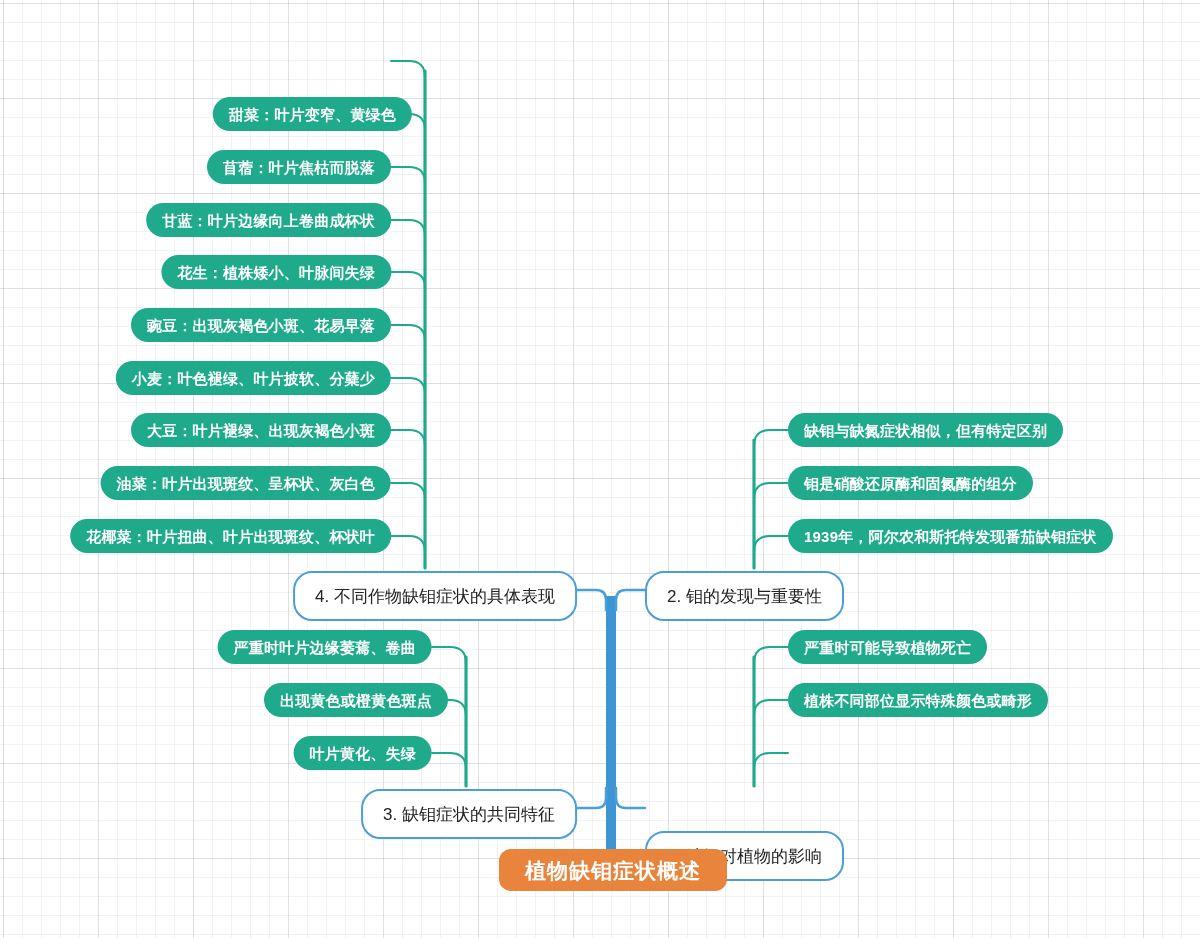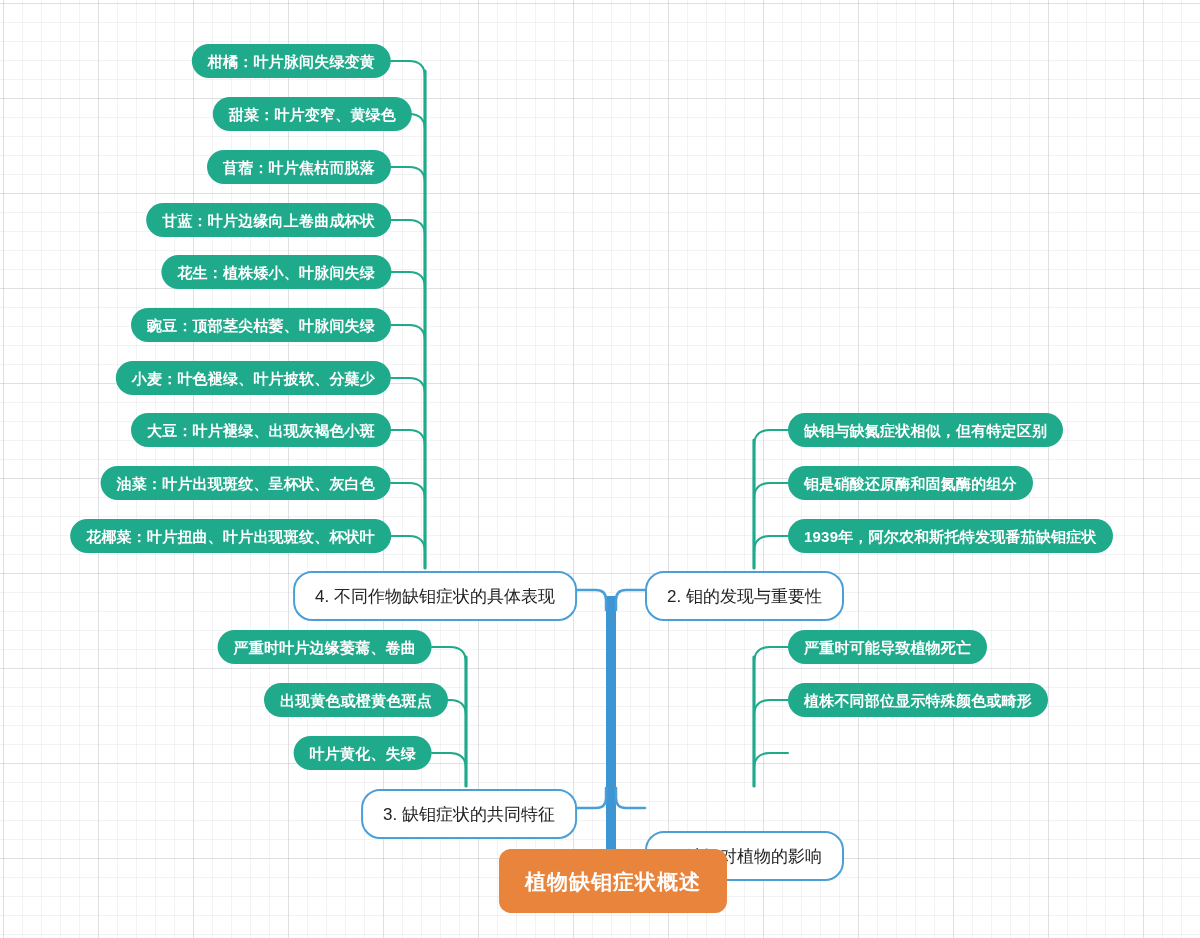--- a/index.html
+++ b/index.html
@@ -65,21 +65,21 @@
     border-radius: 19px;
     background: #ffffff;
     border: 2px solid #4a9fd8;
     color: #222222;
     font-size: 17px;
     font-weight: normal;
   }
 
   
   .root {
-    height: 64px;
+    height: 42px;
     padding: 0 26px;
     border-radius: 12px;
     background: #e8843c;
     color: #ffffff;
     font-size: 21px;
     font-weight: bold;
     letter-spacing: 1px;
   }
 
   
@@ -142,26 +142,25 @@
     <g fill="none" stroke="#1faa8c" stroke-linecap="round">
       <path stroke-width="3.2" d="M 754 657 L 754 786"></path>
       <g stroke-width="2">
         <path d="M 788 647 L 770 647 Q 754 647 754 663"></path>
         <path d="M 788 700 L 770 700 Q 754 700 754 716"></path>
         <path d="M 788 753 L 770 753 Q 754 753 754 769"></path>
       </g>
     </g>
   </svg>
 
-  <div class="node leaf anchor-right" style="left:391px; top:44px;">柑橘：叶片脉间失绿变黄</div>
   <div class="node leaf anchor-right" style="left:412px; top:97px;">甜菜：叶片变窄、黄绿色</div>
   <div class="node leaf anchor-right" style="left:391px; top:150px;">苜蓿：叶片焦枯而脱落</div>
   <div class="node leaf anchor-right" style="left:391px; top:203px;">甘蓝：叶片边缘向上卷曲成杯状</div>
   <div class="node leaf anchor-right" style="left:391px; top:255px;">花生：植株矮小、叶脉间失绿</div>
-  <div class="node leaf anchor-right" style="left:391px; top:308px;">豌豆：顶部茎尖枯萎、叶脉间失绿</div>
+  <div class="node leaf anchor-right" style="left:391px; top:308px;">豌豆：出现灰褐色小斑、花易早落</div>
   <div class="node leaf anchor-right" style="left:391px; top:361px;">小麦：叶色褪绿、叶片披软、分蘖少</div>
   <div class="node leaf anchor-right" style="left:391px; top:413px;">大豆：叶片褪绿、出现灰褐色小斑</div>
   <div class="node leaf anchor-right" style="left:391px; top:466px;">油菜：叶片出现斑纹、呈杯状、灰白色</div>
   <div class="node leaf anchor-right" style="left:391px; top:519px;">花椰菜：叶片扭曲、叶片出现斑纹、杯状叶</div>
 
   <div class="node leaf" style="left:788px; top:413px;">缺钼与缺氮症状相似，但有特定区别</div>
   <div class="node leaf" style="left:788px; top:466px;">钼是硝酸还原酶和固氮酶的组分</div>
   <div class="node leaf" style="left:788px; top:519px;">1939年，阿尔农和斯托特发现番茄缺钼症状</div>
 
   <div class="node leaf anchor-right" style="left:432px; top:630px;">严重时叶片边缘萎蔫、卷曲</div>

